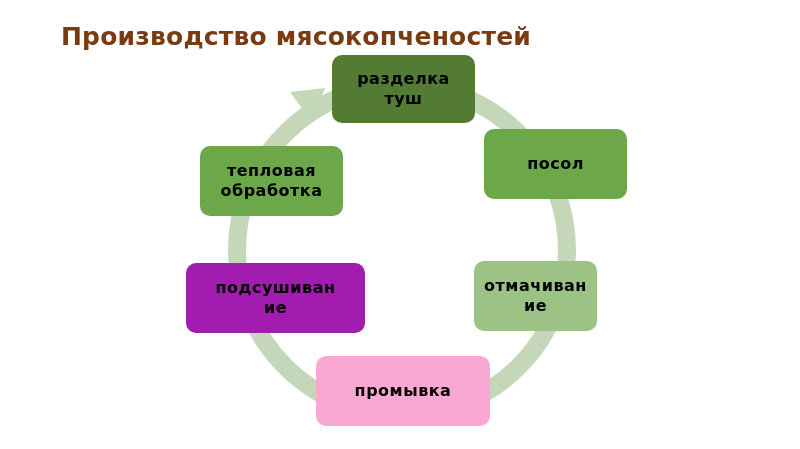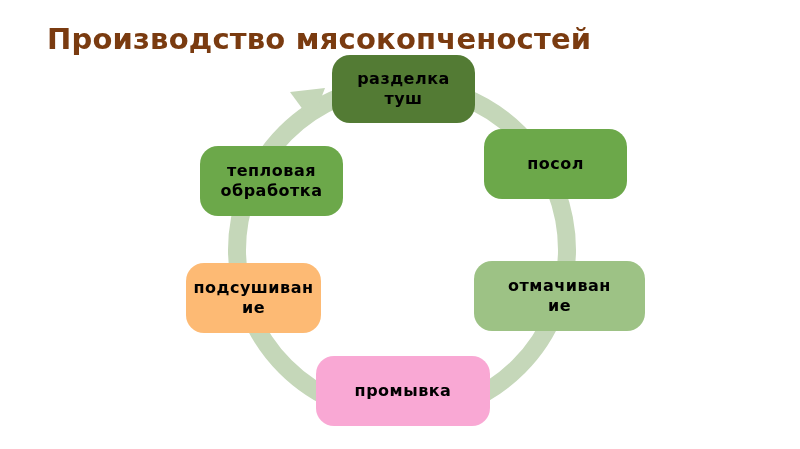--- a/index.html
+++ b/index.html
@@ -1,21 +1,21 @@
 <!DOCTYPE html>
 <html><head>
 <meta charset="utf-8">
 <style>
   html, body { margin: 0; padding: 0; }
   body { width: 800px; height: 449px; background: #ffffff; position: relative; overflow: hidden;
          font-family: "DejaVu Sans", sans-serif; }
-  .title { position: absolute; left: 47px; top: 22px; font-size: 29px; font-weight: bold;
+  .title { position: absolute; left: 61px; top: 22px; font-size: 25px; font-weight: bold;
            color: #7a3b10; letter-spacing: 0.2px; white-space: nowrap; }
   svg.ring { position: absolute; left: 0; top: 0; }
-  .node { position: absolute; border-radius: 18px; display: flex; align-items: center;
+  .node { position: absolute; border-radius: 10px; display: flex; align-items: center;
           justify-content: center; text-align: center; font-weight: bold; font-size: 16px;
           line-height: 20px; color: #000; box-sizing: border-box; padding: 0 6px;
           letter-spacing: 0.5px; }
 </style>
 </head>
 <body>
 
 <div class="title">Производство мясокопченостей</div>
 
 <svg class="ring" width="800" height="449" viewBox="0 0 800 449">
@@ -25,30 +25,30 @@
 
 <div class="node" style="left:332px;top:55px;width:143px;height:68px;background:#537b34;">
   <span style="white-space:pre-line">разделка
 туш</span>
 </div>
 
 <div class="node" style="left:462px;top:129px;width:143px;height:70px;background:#6ca84a;margin-left:22px;">
   <span style="white-space:pre-line">посол</span>
 </div>
 
-<div class="node" style="left:474px;top:261px;width:171px;height:70px;background:#9dc285;">
+<div class="node" style="left:474px;top:261px;width:123px;height:70px;background:#9dc285;">
   <span style="white-space:pre-line">отмачиван
 ие</span>
 </div>
 
 <div class="node" style="left:316px;top:356px;width:174px;height:70px;background:#f9a8d4;">
   <span style="white-space:pre-line">промывка</span>
 </div>
 
-<div class="node" style="left:186px;top:263px;width:135px;height:70px;background:#fdba74;">
+<div class="node" style="left:186px;top:263px;width:179px;height:70px;background:#a21caf;">
   <span style="white-space:pre-line">подсушиван
 ие</span>
 </div>
 
 <div class="node" style="left:200px;top:129px;width:143px;height:70px;background:#6ca84a;margin-top:17px;">
   <span style="white-space:pre-line">тепловая
 обработка</span>
 </div>
 
 </body></html>

